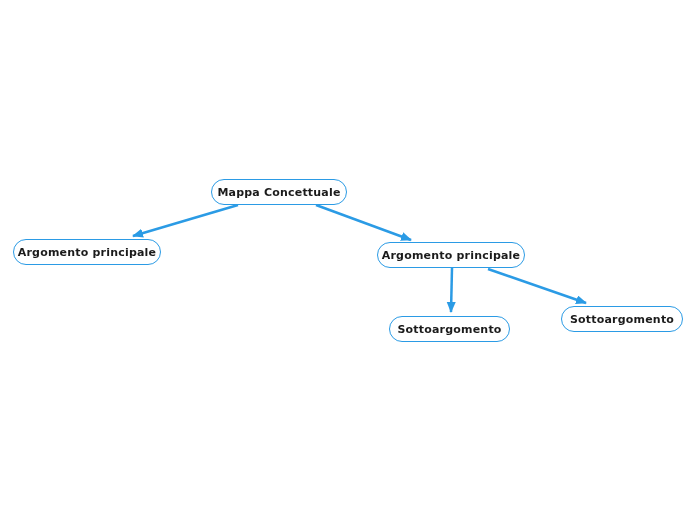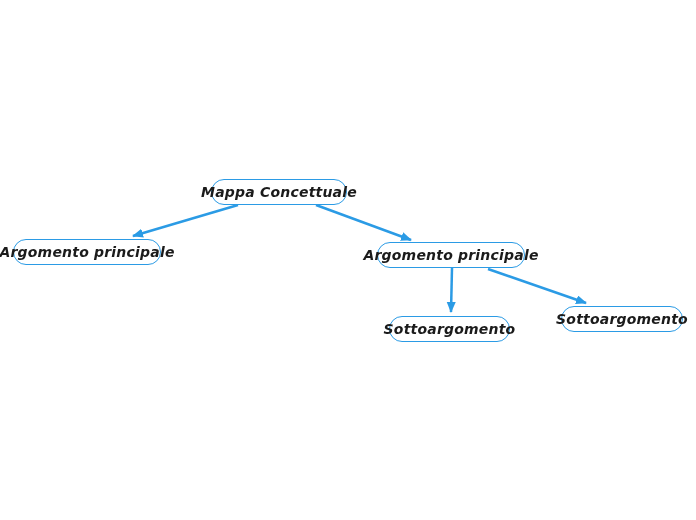--- a/index.html
+++ b/index.html
@@ -33,26 +33,25 @@
     box-sizing: border-box;
     background: #ffffff;
     border: 1.5px solid #2b9be5;
     border-radius: 13px;
     display: flex;
     align-items: center;
     justify-content: center;
     cursor: pointer;
   }
   .node span {
-    font-size: 14px;
+    font-size: 11px;
     font-weight: bold;
     color: #1b1b1b;
     white-space: nowrap;
     letter-spacing: 0.2px;
-    font-style: italic;
   }
 </style>
 </head>
 <body>
 
 <div class="canvas">
 
   <svg class="edges" width="696" height="520" viewBox="0 0 696 520" xmlns="http://www.w3.org/2000/svg">
     <defs>
       <marker id="arrowhead" markerUnits="userSpaceOnUse" markerWidth="12" markerHeight="10" refX="10" refY="4.5" orient="auto">

